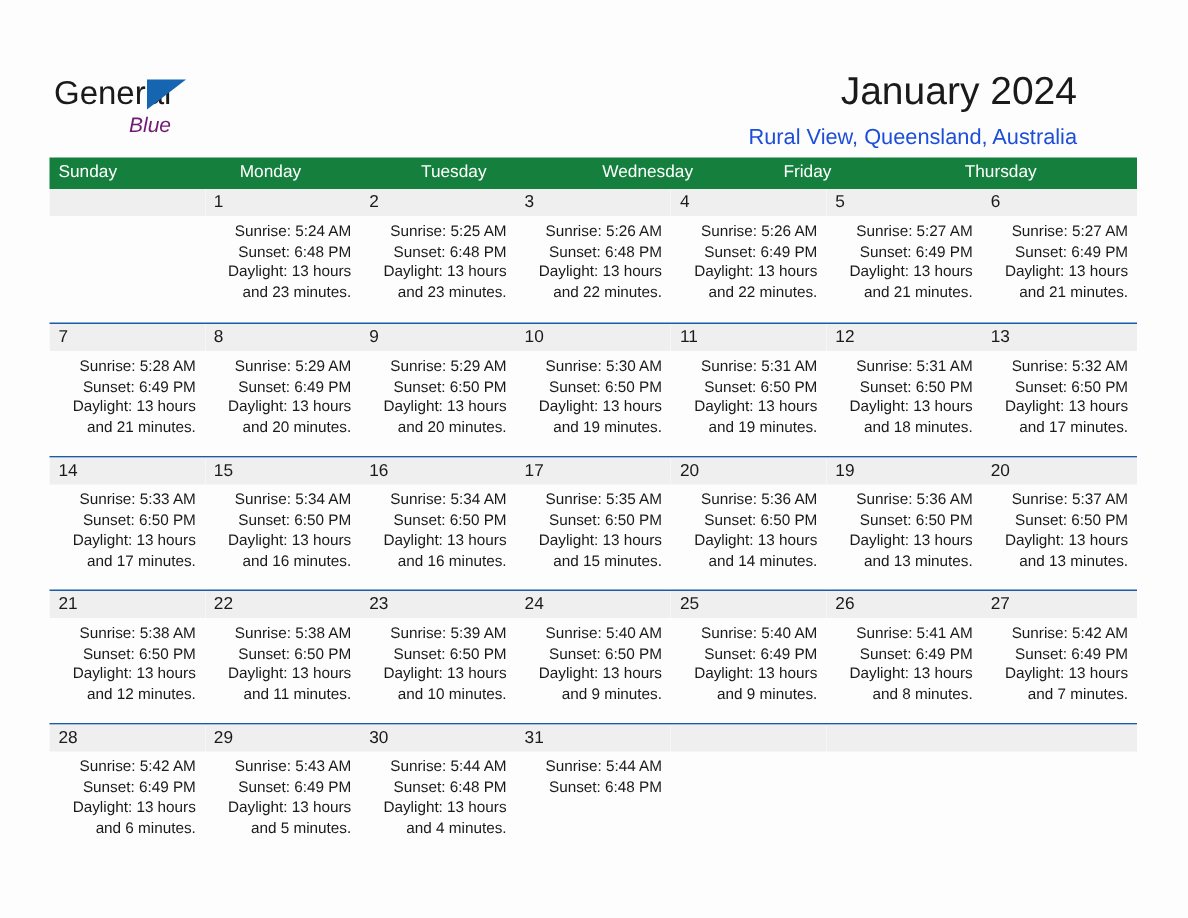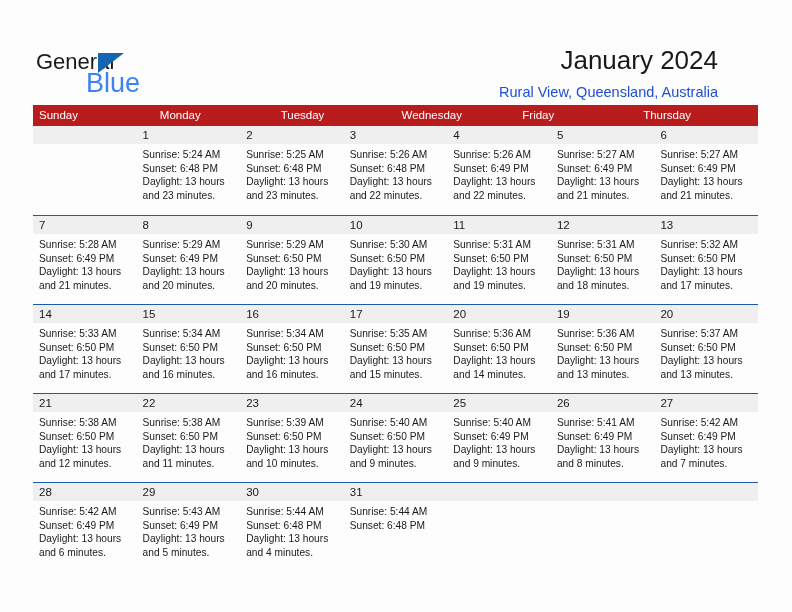--- a/index.html
+++ b/index.html
@@ -37,23 +37,24 @@
     top: 0;
     font-size: 22px;
     color: #1a1a1a;
     letter-spacing: 0px;
     line-height: 24px;
   }
   .logo-blue {
     position: absolute;
     left: 50px;
     top: 21px;
-    font-size: 27px;
-    color: #3b82f6;
+    font-size: 14px;
+    color: #701a75;
     line-height: 24px;
+    font-style: italic;
   }
   .logo-tri {
     position: absolute;
     left: 62px;
     top: 3px;
     width: 0;
     height: 0;
     border-top: 20px solid #1565b0;
     border-right: 26px solid transparent;
   }
@@ -83,21 +84,21 @@
   
   .calendar {
     position: absolute;
     left: 33px;
     top: 105px;
     width: 725px;
   }
 
   .weekday-row {
     display: flex;
-    background: #b91c1c;
+    background: #15803d;
     height: 21px;
   }
   .weekday-cell {
     flex: 1 1 0;
     color: #ffffff;
     font-size: 11.5px;
     line-height: 21px;
     padding-left: 6px;
     box-sizing: border-box;
     white-space: nowrap;
@@ -130,20 +131,21 @@
     box-sizing: border-box;
   }
   .day-cell.empty .day-number {
     background: #efefef;
   }
   .day-body {
     padding: 4px 6px 0 6px;
     font-size: 10.2px;
     line-height: 13.6px;
     color: #1a1a1a;
+    text-align: right;
   }
   .day-body div {
     white-space: nowrap;
   }
   .daylight-line {
     white-space: normal !important;
   }
 </style>
 </head>
 <body>

